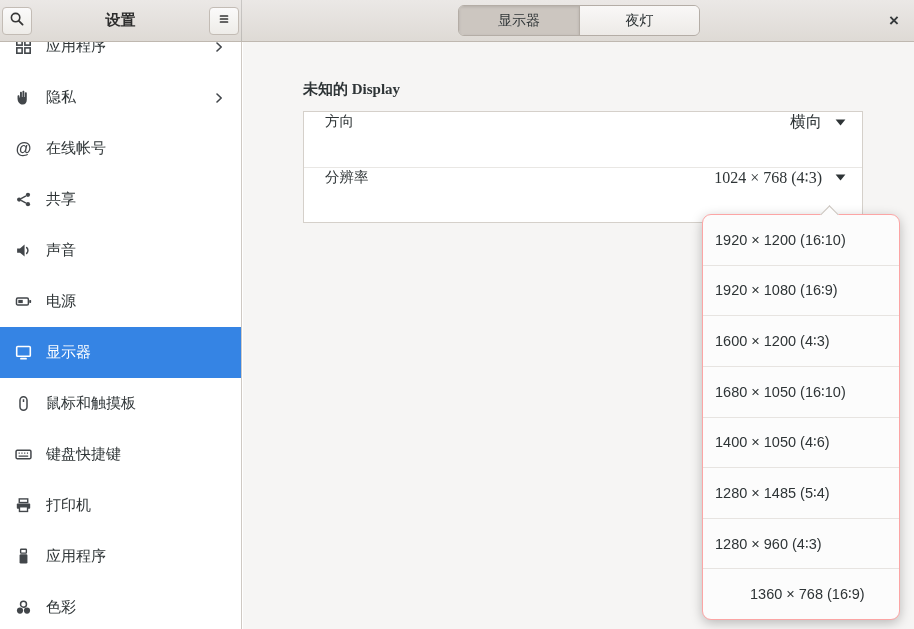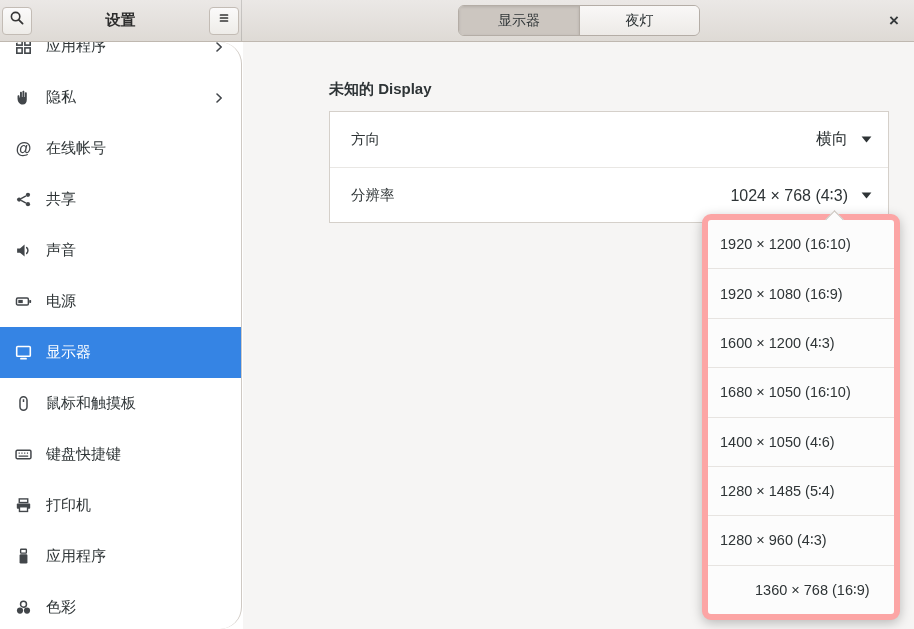--- a/index.html
+++ b/index.html
@@ -17,21 +17,20 @@
     background: linear-gradient(to bottom, #ebe8e6, #dedad5);
     border-bottom: 1px solid #bfb8b0;
     display: flex; align-items: center;
     z-index: 10;
   }
   .header-left {
     width: 242px; height: 100%;
     display: flex; align-items: center;
     padding: 0 2px;
     border-right: 1px solid rgba(0,0,0,0.14);
-    font-family: Liberation Mono, monospace;
   }
   .hdr-btn {
     width: 30px; height: 28px;
     border: 1px solid #c3bcb5;
     border-radius: 4px;
     background: linear-gradient(to bottom, #fbfafa, #eeece8);
     display: flex; align-items: center; justify-content: center;
     color: #363636;
     cursor: pointer;
   }
@@ -66,21 +65,20 @@
     cursor: pointer;
   }
 
   
   .sidebar {
     position: absolute; top: 42px; left: 0; bottom: 0;
     width: 242px;
     background: #ffffff;
     border-right: 1px solid #cfc9c3;
     overflow: hidden;
-    border-radius: 22px;
   }
   .sidebar-list { margin-top: -21px; }
   .side-item {
     height: 51px;
     display: flex; align-items: center;
     padding-left: 15px;
     cursor: pointer;
   }
   .side-item .icon {
     width: 17px; height: 17px;
@@ -103,52 +101,52 @@
   }
   .side-item.selected { background: #3584e4; }
   .side-item.selected .icon,
   .side-item.selected .label { color: #ffffff; }
 
   
   .main {
     position: absolute; top: 42px; left: 243px; right: 0; bottom: 0;
     background: #f6f5f4;
   }
-  .content { padding: 39px 0 0 86px; }
+  .content { padding: 39px 0 0 60px; font-family: Liberation Serif, serif; }
   .page-heading {
     font-size: 15px; font-weight: bold; color: #2e3436; line-height: 16px;
   }
   .panel {
     margin-top: 14px;
     width: 560px;
     background: #ffffff;
     border: 1px solid #d5d0ca;
   }
   .panel-row {
     height: 55px;
-    display: flex; align-items: center;
+    display: flex; align-items: flex-start;
     padding: 0 16px 0 21px;
     cursor: pointer;
   }
   .panel-row + .panel-row { border-top: 1px solid #e9e7e4; }
   .panel-row .row-label { font-size: 14.5px; color: #2e3436; }
   .row-value-group {
     margin-left: auto;
     display: flex; align-items: center; gap: 13px;
   }
   .row-value-group .row-value { font-size: 16px; color: #2e3436; }
   .drop-arrow { display: flex; align-items: center; }
 
   
   .popup {
     position: absolute;
     left: 702px; top: 214px;
     width: 198px; height: 406px;
     background: #fcfcfc;
-    border: 6px solid #fca5a5;
+    border: 1px solid #fca5a5;
     border-radius: 9px;
     box-shadow: 0 3px 12px rgba(0,0,0,0.25);
     z-index: 20;
     display: flex; flex-direction: column;
   }
   .popup-tail {
     position: absolute;
     top: -7px; left: 120px;
     width: 13px; height: 13px;
     background: #fcfcfc;

